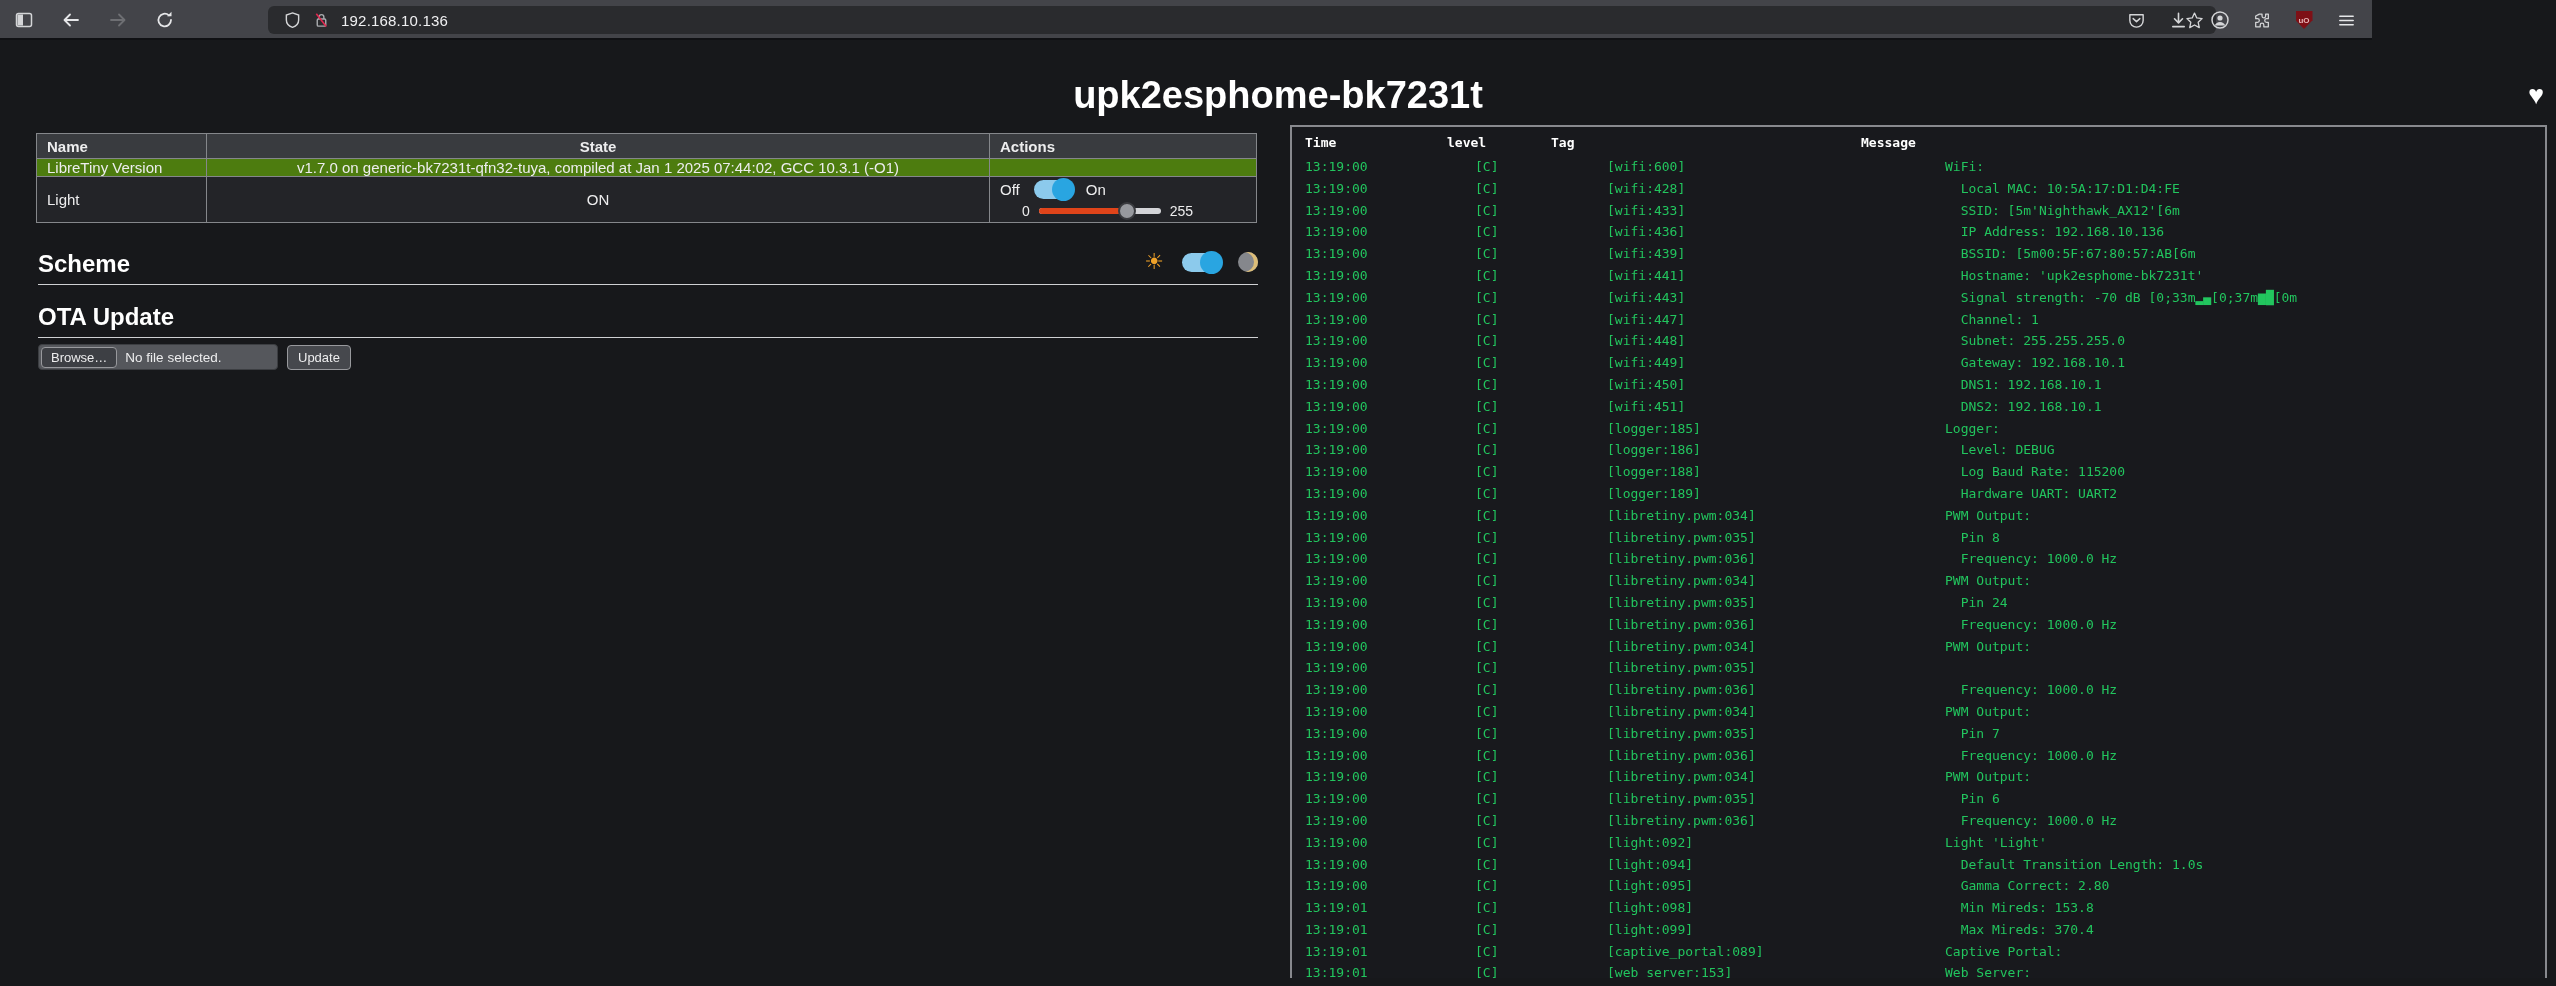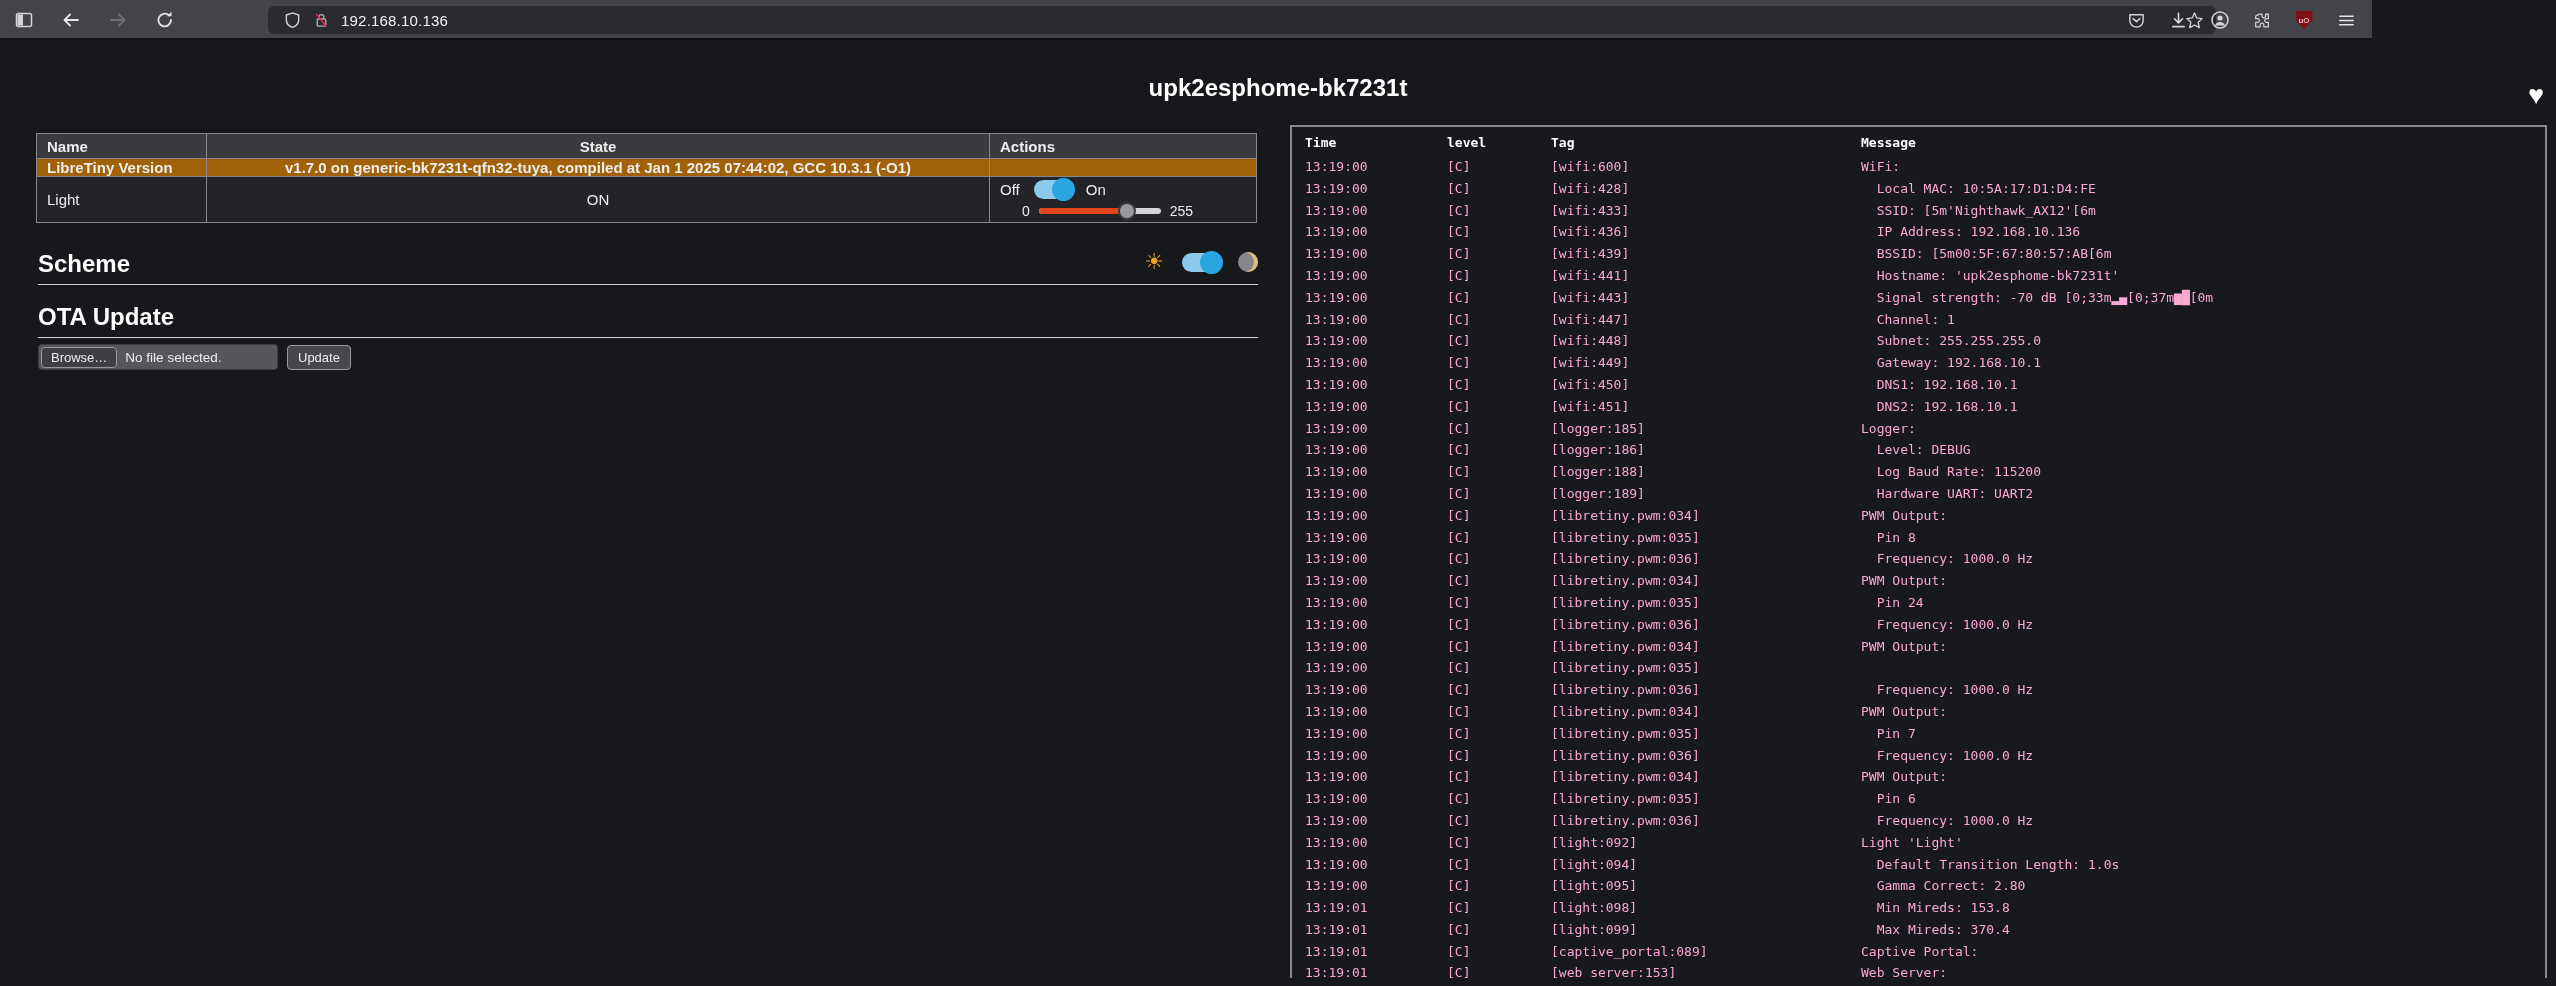--- a/index.html
+++ b/index.html
@@ -28,35 +28,35 @@
   .ublock {
     width:17px; height:18px; background:#7e1016;
     clip-path:polygon(0 0,100% 0,100% 52%,50% 100%,0 52%);
     display:flex; align-items:center; justify-content:center;
     color:#e8b6b8; font-size:8px; font-weight:bold;
   }
 
   
   .page-title {
     position:absolute; top:74px; left:0; width:2556px; text-align:center;
-    color:#ffffff; font-size:24px; font-weight:bold;
+    color:#ffffff; font-size:38px; font-weight:bold;
   }
   .heart { position:absolute; top:80px; right:12px; color:#ffffff; font-size:27px; }
 
   
   table.entities {
     position:absolute; left:36px; top:133px; width:1220px;
     border-collapse:collapse; table-layout:fixed;
   }
   table.entities th, table.entities td {
     border:1px solid #85878b; color:#ededee; font-size:15px; padding:0 10px;
   }
   table.entities thead th { background:#393b3f; height:25px; text-align:left; font-weight:bold; }
   table.entities thead th.c { text-align:center; }
-  tr.row-version td { background:#a16207; height:17px;font-weight:bold; }
+  tr.row-version td { background:#4d7c0f; height:17px; }
   tr.row-light td  { background:#232428; height:46px; }
   td.cell-state { text-align:center; }
 
   .act-wrap { display:flex; flex-direction:column; justify-content:center; height:100%; padding:2px 0; }
   .act-line1 { display:flex; align-items:center; gap:14px; font-size:15px; color:#ededee; padding-left:4px; }
   .act-line2 { display:flex; align-items:center; gap:9px; font-size:14px; color:#ededee; padding-left:26px; margin-top:3px; }
 
   .switch { position:relative; width:38px; height:19px; border-radius:10px; background:#8ccaec; }
   .switch .knob { position:absolute; right:-3px; top:-2px; width:23px; height:23px; border-radius:50%; background:#29a5e1; }
 
@@ -87,21 +87,21 @@
                 margin-left:9px; padding:4px 10px; font-size:13px; color:#ededee; }
 
   
   .log-panel {
     position:absolute; left:1290px; top:125px; width:1257px; height:853px;
     border:2px solid #88898e; border-bottom:none; background:#18191d;
     overflow:hidden; padding:5px 0 0 13px;
     font-family:"DejaVu Sans Mono", monospace; font-size:13px;
   }
   .log-header { display:flex; color:#ffffff; font-weight:bold; height:24px; line-height:22px; }
-  .log-row { display:flex; height:21.8px; line-height:21.8px; color:#f9a8d4; white-space:pre; }
+  .log-row { display:flex; height:21.8px; line-height:21.8px; color:#22c55e; white-space:pre;gap:28px; }
   .lc-time { width:142px; flex:0 0 142px; }
   .lc-level { width:104px; flex:0 0 104px; }
   .lc-tag { width:310px; flex:0 0 310px; }
   .lc-msg { flex:1; }
 
   svg.ic { display:block; }
 </style>
 </head>
 <body>
 

